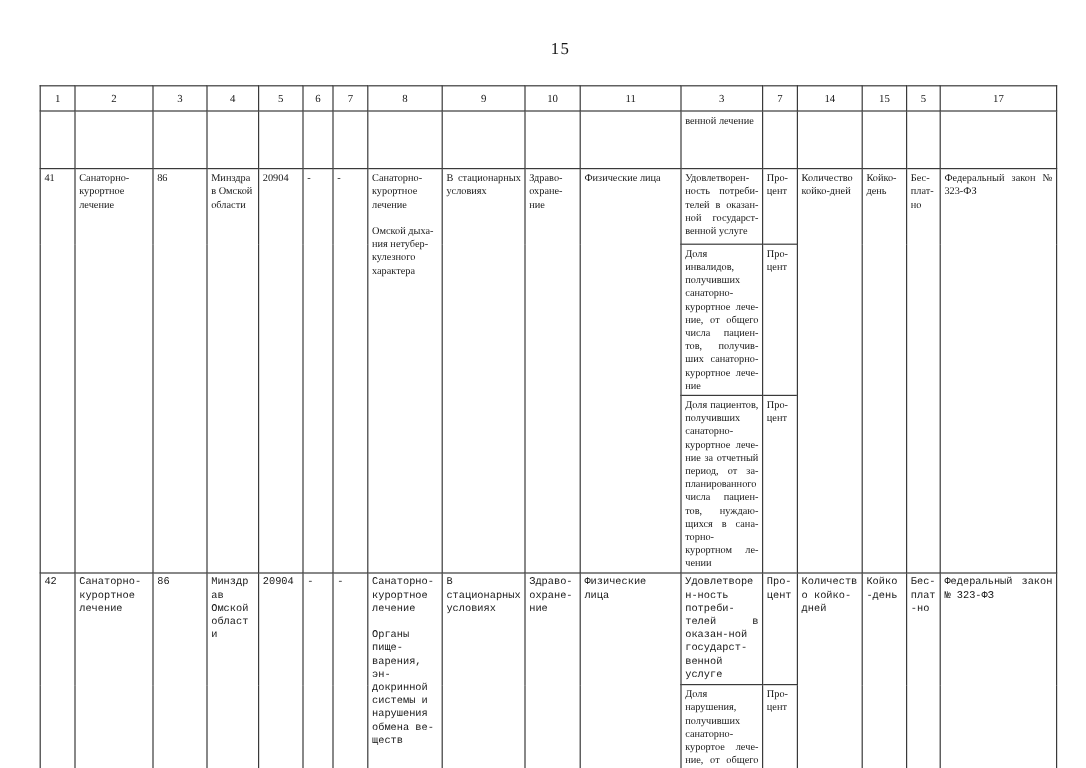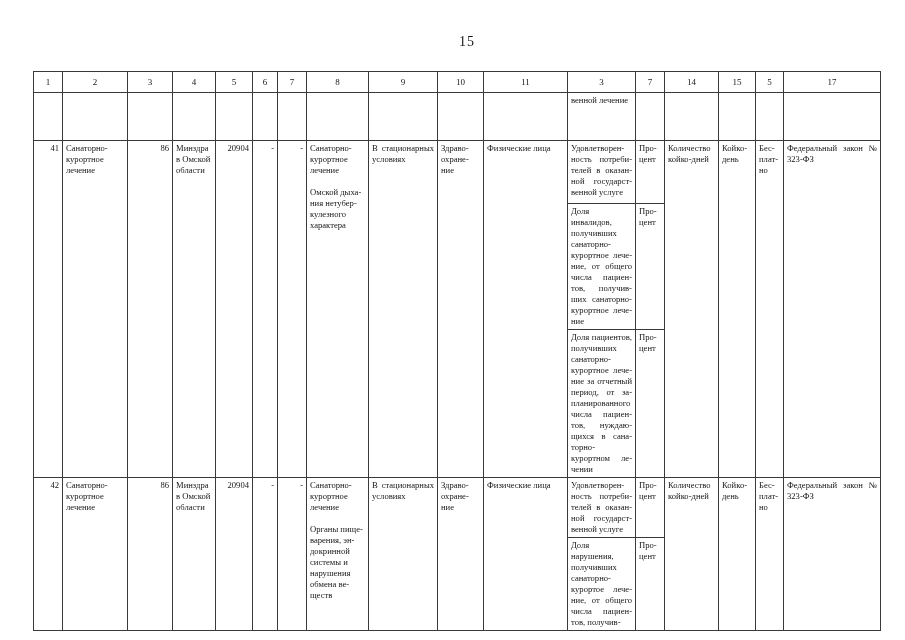--- a/index.html
+++ b/index.html
@@ -39,21 +39,21 @@
     line-height: 11px;
     overflow: hidden;
     word-wrap: break-word;
   }
   tr.hdr td {
     text-align: center;
     vertical-align: middle;
     padding: 1px;
     font-size: 9px;
   }
-  td.center { text-align: right; }
+  td.center { text-align: left; }
   td.just   { text-align: justify; }
   .para2    { margin-top: 11px; }
   
   col.c1  { width: 29px; }
   col.c2  { width: 65px; }
   col.c3  { width: 45px; }
   col.c4  { width: 43px; }
   col.c5  { width: 37px; }
   col.c6  { width: 25px; }
   col.c7  { width: 29px; }
@@ -66,21 +66,21 @@
   col.c14 { width: 54px; }
   col.c15 { width: 37px; }
   col.c16 { width: 28px; }
   col.c17 { width: 97px; }
   
   tr.hdr      { height: 21px; }
   tr.carry    { height: 48px; }
   tr.r41a     { height: 63px; }
   tr.r41b     { height: 114px; }
   tr.r41c     { height: 140px; }
-  tr.r42a     { height: 60px; }
+  tr.r42a     { height: 60px; font-family: Liberation Mono, monospace; }
   tr.r42b     { height: 78px; }
 </style>
 </head>
 <body>
 
 <div class="page-number">15</div>
 
 <table class="doc">
   <colgroup>
     <col class="c1">

